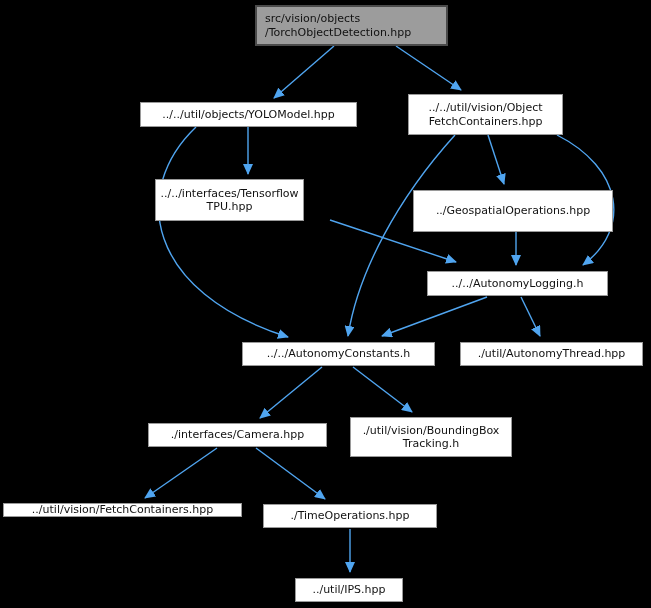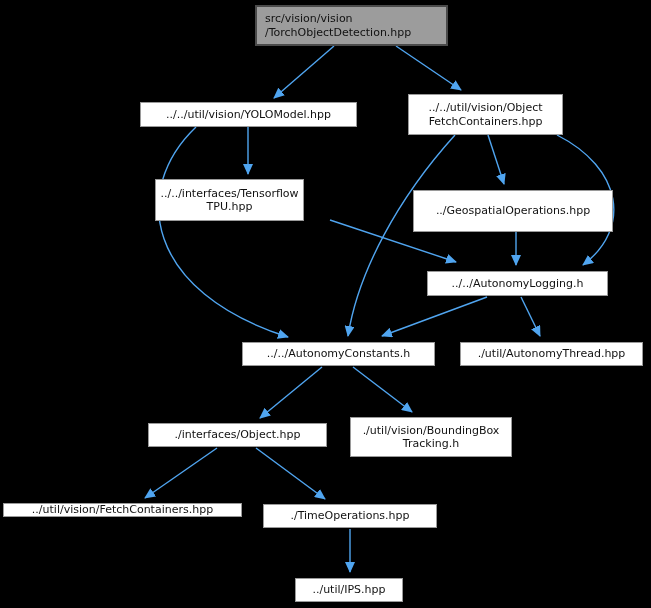--- a/index.html
+++ b/index.html
@@ -55,40 +55,40 @@
     <path class="edge" d="M516,217 L516,265" marker-end="url(#arrow)"></path>
     <path class="edge" d="M487,297 L382,336" marker-end="url(#arrow)"></path>
     <path class="edge" d="M521,297 L540,336" marker-end="url(#arrow)"></path>
     <path class="edge" d="M322,367 L260,418" marker-end="url(#arrow)"></path>
     <path class="edge" d="M353,367 L412,412" marker-end="url(#arrow)"></path>
     <path class="edge" d="M217,448 L145,498" marker-end="url(#arrow)"></path>
     <path class="edge" d="M256,448 L325,499" marker-end="url(#arrow)"></path>
     <path class="edge" d="M350,529 L350,572" marker-end="url(#arrow)"></path>
   </svg>
 
-  <div class="node highlight" style="left:255px;top:5px;width:193px;height:41px;">src/vision/vision
+  <div class="node highlight" style="left:255px;top:5px;width:193px;height:41px;">src/vision/objects
 /TorchObjectDetection.hpp</div>
 
-  <div class="node" style="left:140px;top:102px;width:217px;height:25px;">../../util/vision/YOLOModel.hpp</div>
+  <div class="node" style="left:140px;top:102px;width:217px;height:25px;">../../util/objects/YOLOModel.hpp</div>
 
   <div class="node" style="left:408px;top:94px;width:155px;height:41px;">../../util/vision/Object
 FetchContainers.hpp</div>
 
   <div class="node" style="left:155px;top:179px;width:149px;height:42px;">../../interfaces/Tensorflow
 TPU.hpp</div>
 
   <div class="node" style="left:413px;top:190px;width:200px;height:42px;">../GeospatialOperations.hpp</div>
 
   <div class="node" style="left:427px;top:271px;width:181px;height:25px;text-align:center;">../../AutonomyLogging.h</div>
 
   <div class="node" style="left:242px;top:342px;width:193px;height:24px;">../../AutonomyConstants.h</div>
 
   <div class="node" style="left:460px;top:342px;width:183px;height:24px;">./util/AutonomyThread.hpp</div>
 
-  <div class="node" style="left:148px;top:423px;width:179px;height:24px;">./interfaces/Object.hpp</div>
+  <div class="node" style="left:148px;top:423px;width:179px;height:24px;">./interfaces/Camera.hpp</div>
 
   <div class="node" style="left:350px;top:417px;width:162px;height:40px;">./util/vision/BoundingBox
 Tracking.h</div>
 
   <div class="node" style="left:3px;top:503px;width:239px;height:14px;">../util/vision/FetchContainers.hpp</div>
 
   <div class="node" style="left:263px;top:504px;width:174px;height:24px;">./TimeOperations.hpp</div>
 
   <div class="node" style="left:295px;top:578px;width:108px;height:24px;">../util/IPS.hpp</div>
 

